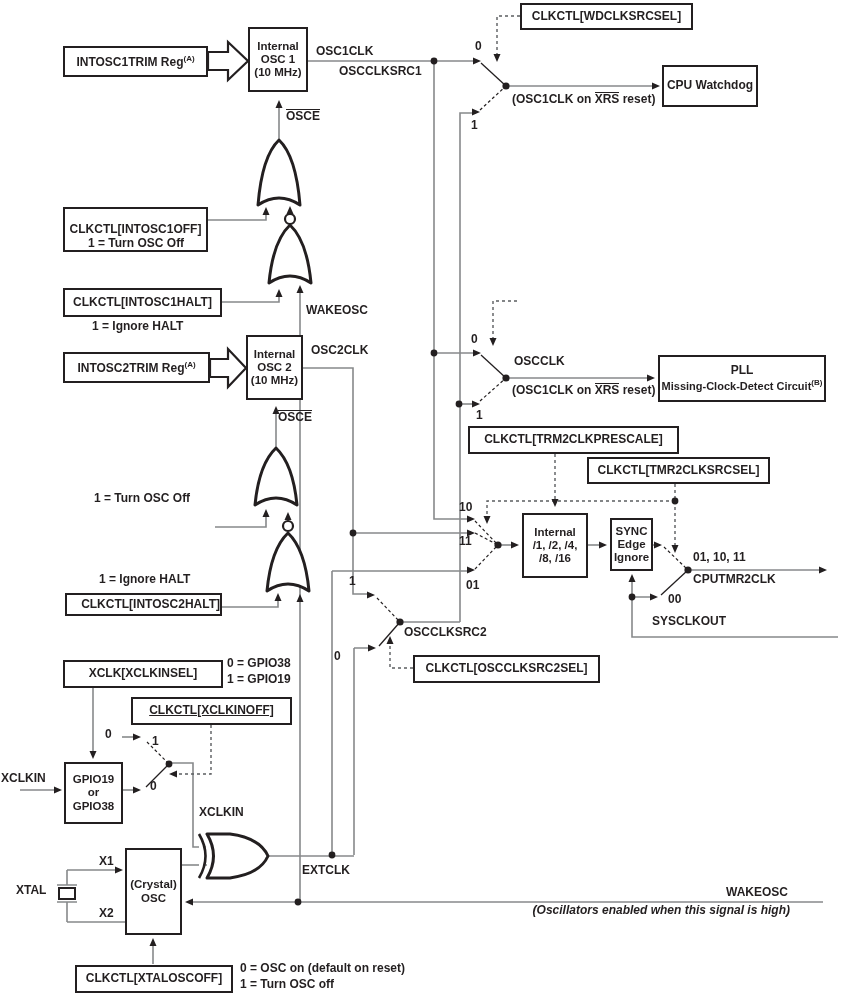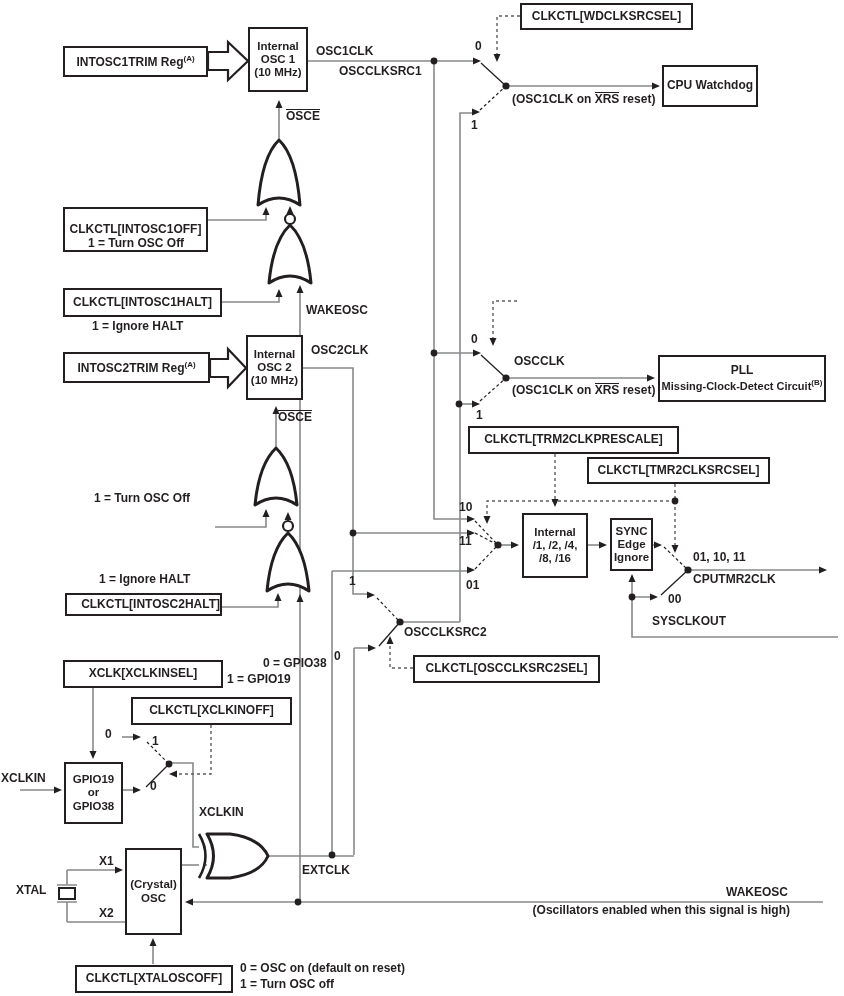--- a/index.html
+++ b/index.html
@@ -184,21 +184,21 @@
   <div>SYNC</div>
   <div>Edge</div>
   <div>Ignore</div>
 </div>
 <div class="box" style="left:413px;top:655px;width:187px;height:28px;">
   <div>CLKCTL[OSCCLKSRC2SEL]</div>
 </div>
 <div class="box" style="left:63px;top:660px;width:160px;height:28px;">
   <div>XCLK[XCLKINSEL]</div>
 </div>
-<div class="box" style="left:131px;top:697px;width:161px;height:28px;">
+<div class="box" style="left:131px;top:697px;width:161px;height:28px;text-decoration:underline;">
   <div>CLKCTL[XCLKINOFF]</div>
 </div>
 <div class="box small" style="left:64px;top:762px;width:59px;height:62px;">
   <div>GPIO19</div>
   <div>or</div>
   <div>GPIO38</div>
 </div>
 <div class="box small" style="left:125px;top:848px;width:57px;height:87px;">
   <div>(Crystal)</div>
   <div>OSC</div>
@@ -233,32 +233,32 @@
 
 <div class="t" style="left:349px;top:575px;">1</div>
 <div class="t" style="left:334px;top:650px;">0</div>
 <div class="t" style="left:404px;top:626px;">OSCCLKSRC2</div>
 
 <div class="t" style="left:693px;top:551px;">01, 10, 11</div>
 <div class="t" style="left:693px;top:573px;">CPUTMR2CLK</div>
 <div class="t" style="left:668px;top:593px;">00</div>
 <div class="t" style="left:652px;top:615px;">SYSCLKOUT</div>
 
-<div class="t" style="left:227px;top:657px;margin-left:36px;">0 = GPIO38</div>
+<div class="t" style="left:227px;top:657px;">0 = GPIO38</div>
 <div class="t" style="left:227px;top:673px;">1 = GPIO19</div>
 <div class="t" style="left:105px;top:728px;">0</div>
 <div class="t" style="left:152px;top:735px;">1</div>
 <div class="t" style="left:150px;top:780px;">0</div>
 <div class="t" style="left:1px;top:772px;">XCLKIN</div>
 <div class="t" style="left:199px;top:806px;">XCLKIN</div>
 <div class="t" style="left:302px;top:864px;">EXTCLK</div>
 
 <div class="t" style="left:16px;top:884px;text-align:right;">XTAL</div>
 <div class="t" style="left:99px;top:855px;">X1</div>
 <div class="t" style="left:99px;top:907px;">X2</div>
 
 <div class="t ra" style="left:600px;top:886px;width:188px;">WAKEOSC</div>
-<div class="t ra" style="left:420px;top:904px;width:370px;">(Oscillators enabled when this signal is high)</div>
+<div class="t ra" style="left:420px;top:904px;width:370px;font-style:italic;">(Oscillators enabled when this signal is high)</div>
 
 <div class="t" style="left:240px;top:962px;">0 = OSC on (default on reset)</div>
 <div class="t" style="left:240px;top:978px;">1 = Turn OSC off</div>
 
 </div>
 
 </body></html>

